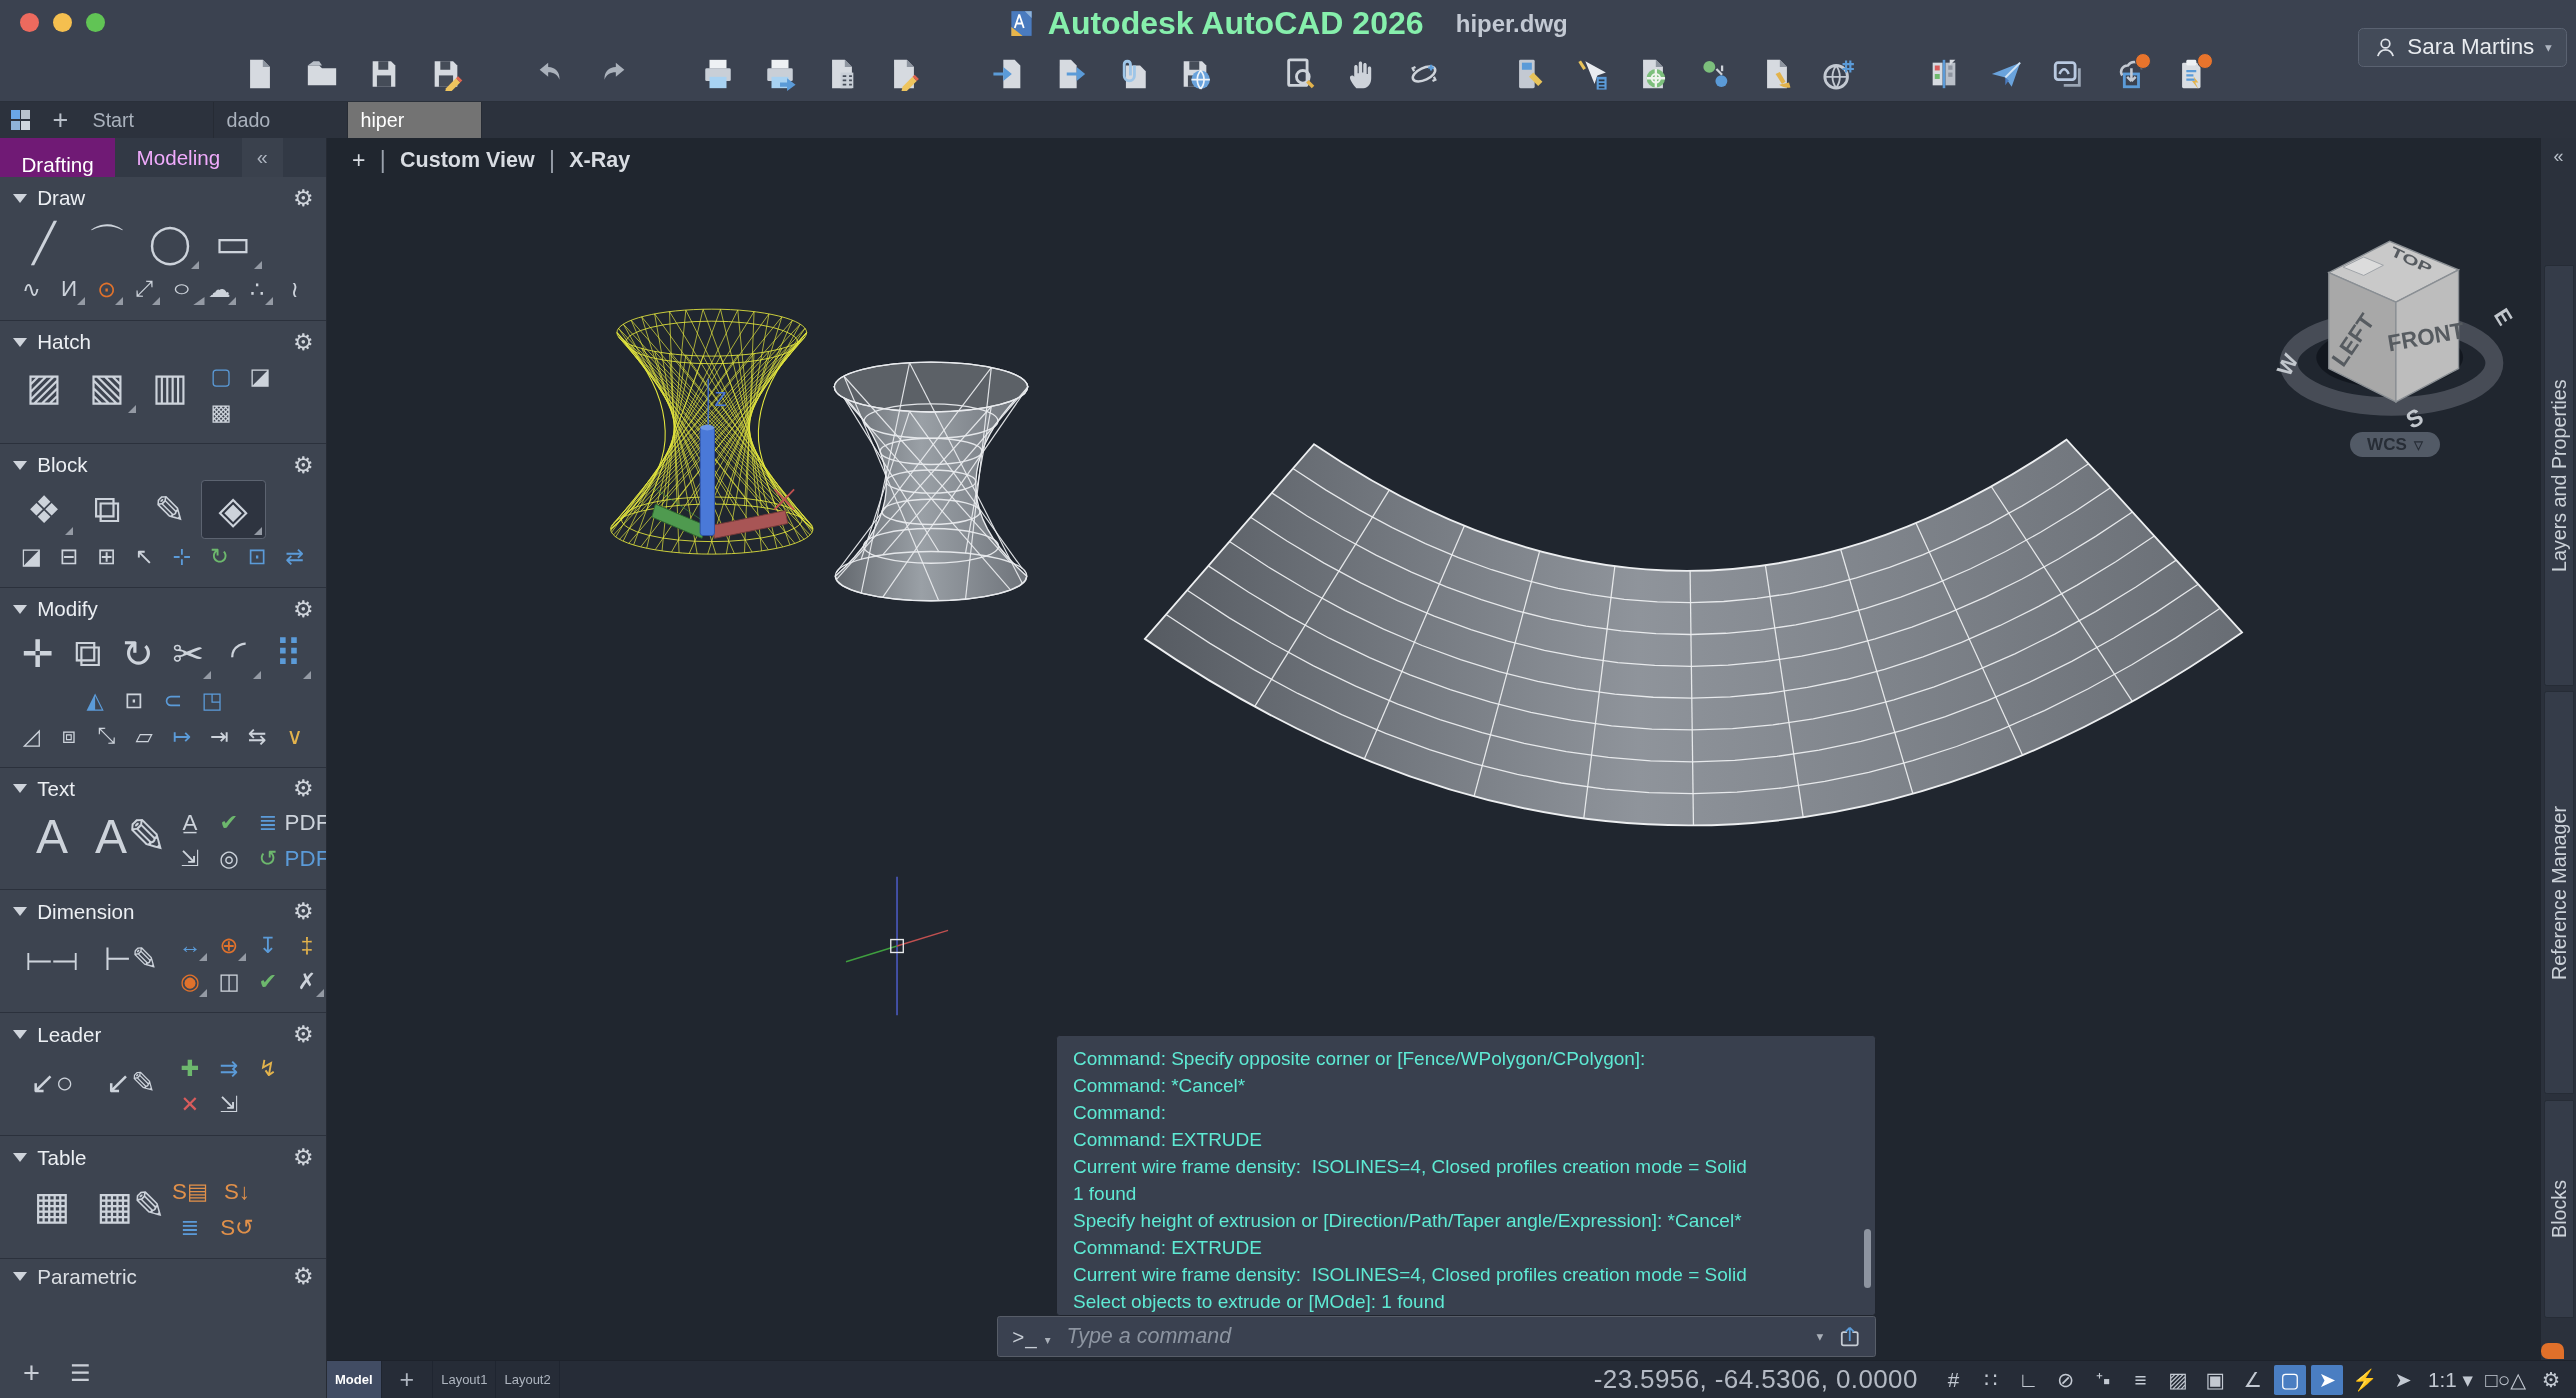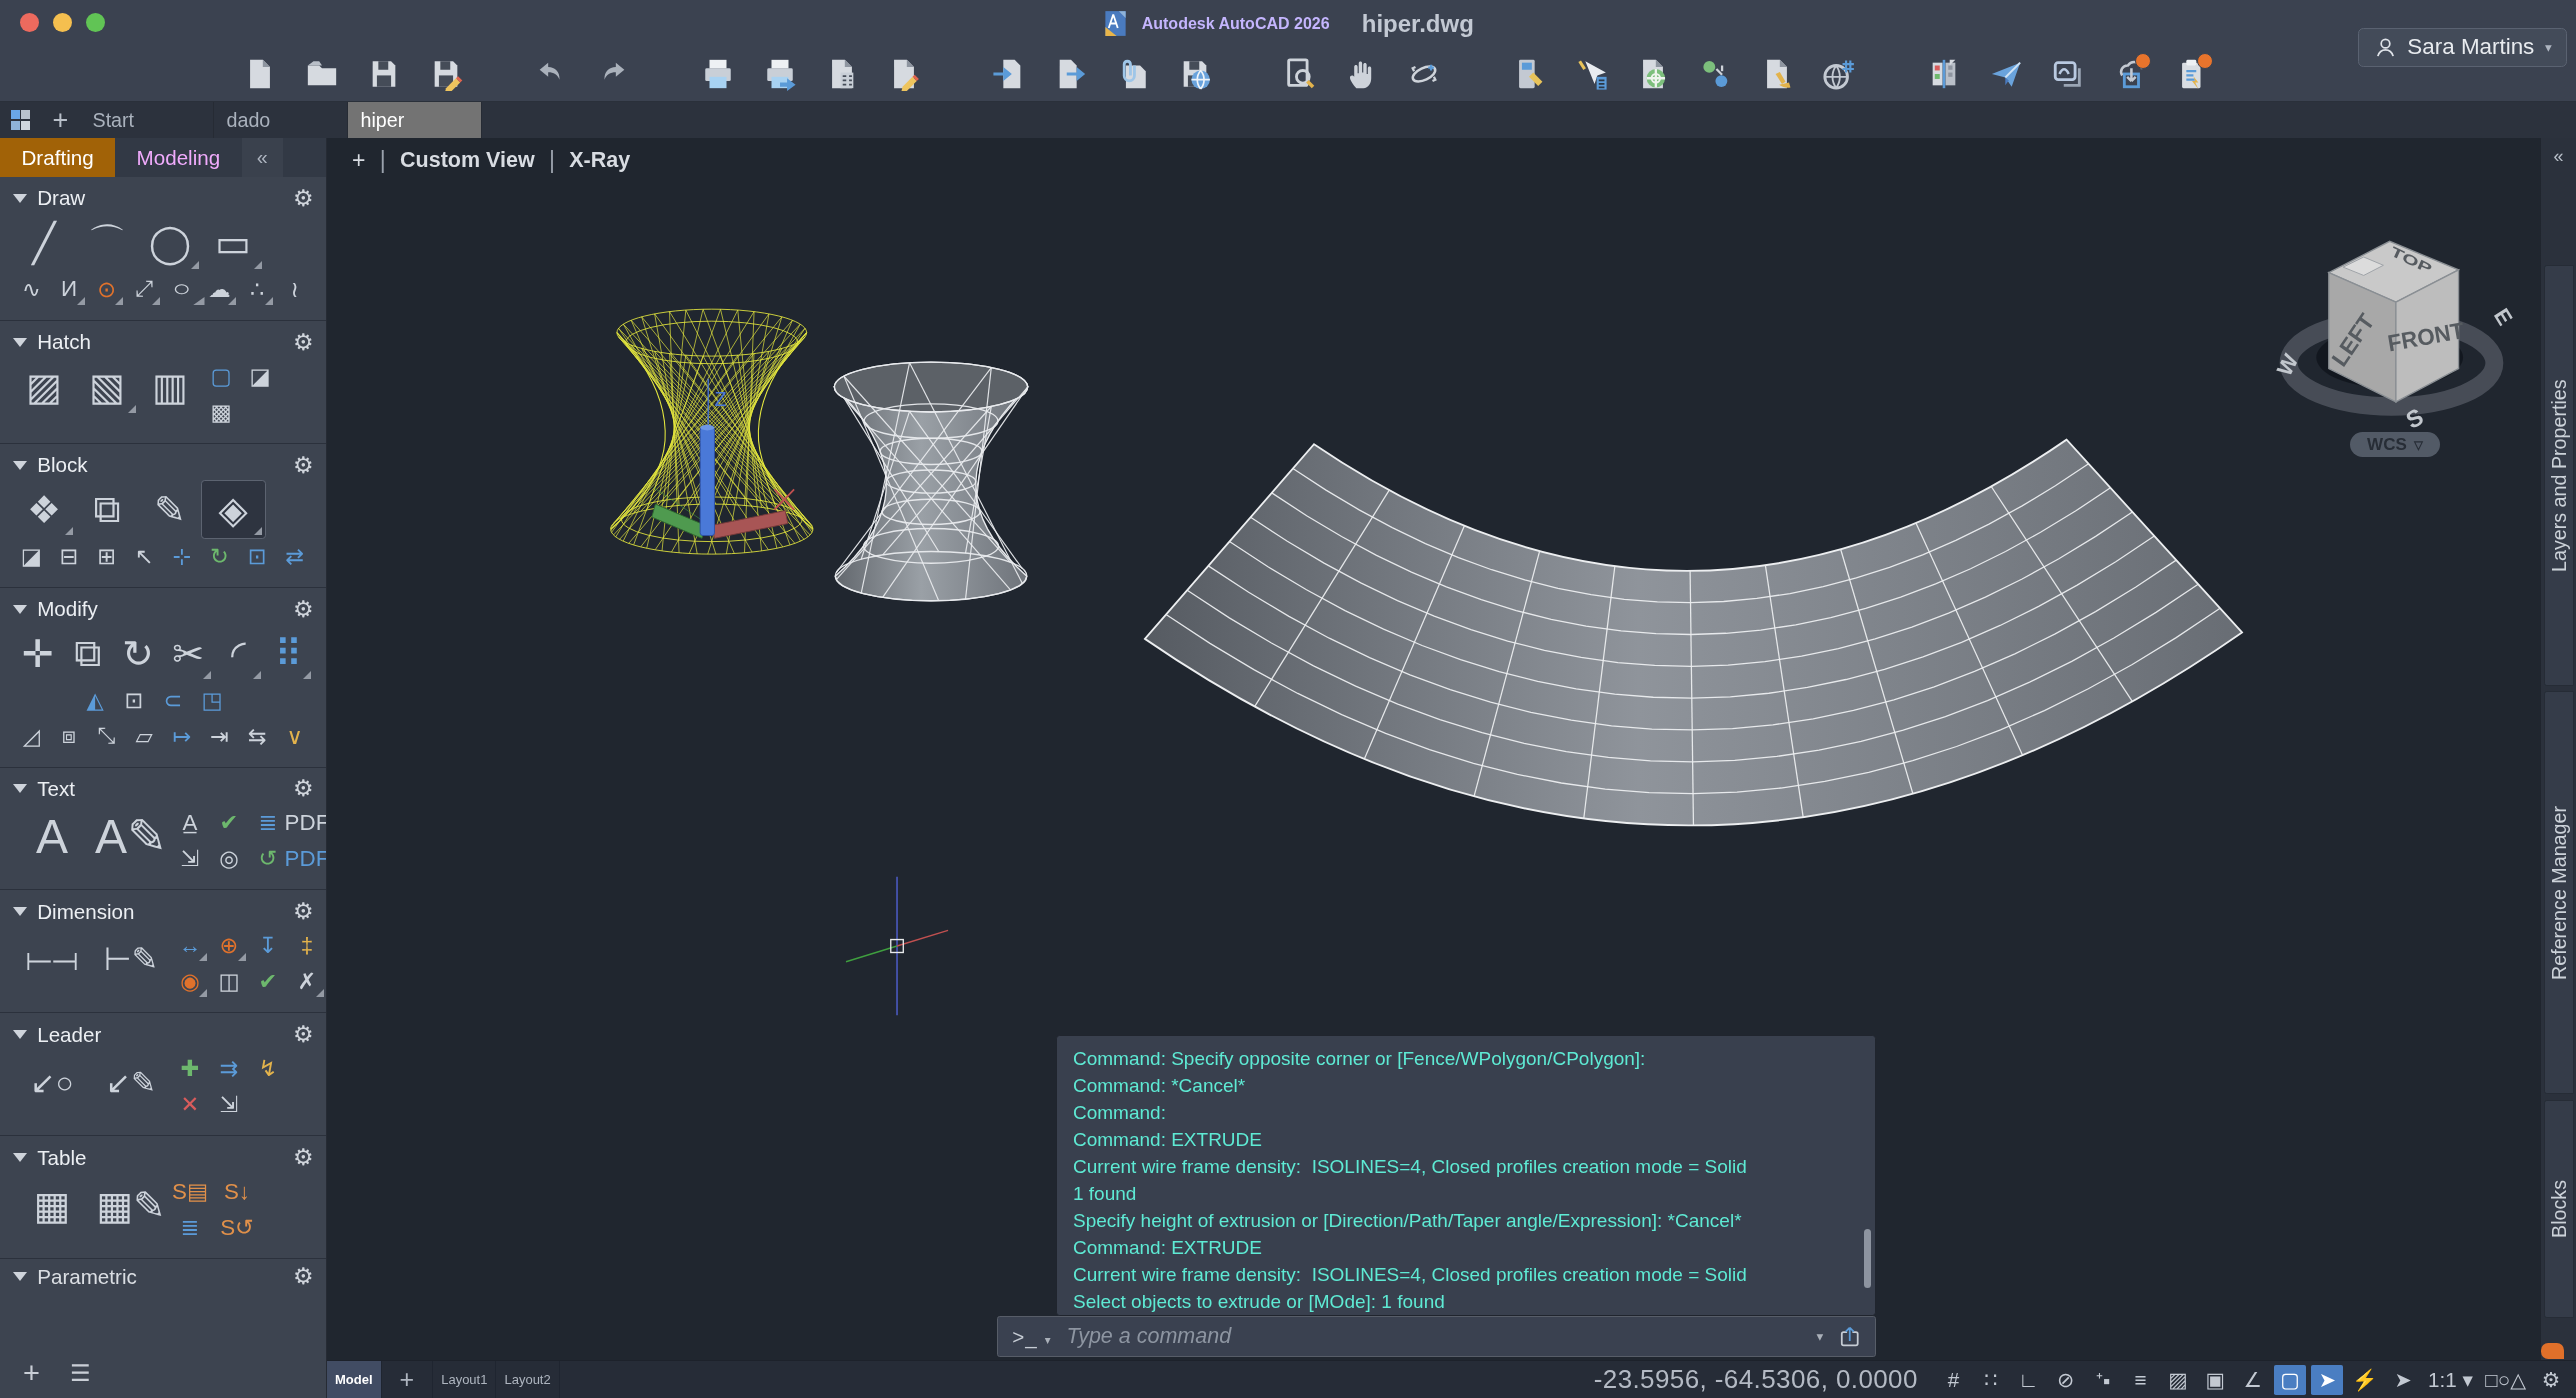--- a/index.html
+++ b/index.html
@@ -7,21 +7,21 @@
   .app { position:relative; width:2576px; height:1398px; overflow:hidden;
          font-family:"Liberation Sans", sans-serif; background:#20262f; color:#d5dae1; }
 
   
   .titlebar { position:relative; height:47px; background:#3b4250; }
   .traffic { position:absolute; left:19.7px; top:13.4px; display:flex; gap:14.3px; }
   .tl { width:19px; height:19px; border-radius:50%; }
   .tl.red{background:#ec6a5e;} .tl.yel{background:#f5bf4f;} .tl.grn{background:#61c455;}
   .title-center { position:absolute; left:0; right:0; top:0; height:47px;
     display:flex; align-items:center; justify-content:center; gap:12.5px; }
-  .title-center .t-app { font-size:16px; font-weight:bold; color:#c4b5fd; }
+  .title-center .t-app { font-size:32px; font-weight:bold; color:#86efac; }
   .title-center .t-doc { font-size:24px; font-weight:bold; color:#c3c9d3; margin-left:19.7px; }
   .user-chip { position:absolute; right:9px; top:3.6px; height:39px; padding:0 14.3px;
     background:#434b59; border:0.9px solid #5a6271; border-radius:5.4px;
     display:flex; align-items:center; gap:10.7px; font-size:22.4px; color:#e8ebef;margin-top:24px; }
   .user-chip .caret { font-size:13.4px; color:#aeb5c0; }
 
   
   .qat { height:55px; background:#3b4250; border-bottom:0.9px solid #2a303a;
     display:flex; align-items:center; padding-left:240px; }
   .qat-group { display:flex; align-items:center; gap:23px; margin-right:66px; }
@@ -44,21 +44,21 @@
   .dtab.active { background:#737373; color:#fff; }
 
   
   .main { position:absolute; top:138px; left:0; right:0; bottom:0; display:flex; }
 
   
   .palette { width:327px; background:#3d4450; border-right:0.9px solid #262b34;
     display:flex; flex-direction:column; }
   .palette-tabs { height:39px; background:#323945; display:flex; align-items:stretch; }
   .ptab { padding:0 21.5px; display:flex; align-items:center; font-size:20.6px; color:#f0abfc; }
-  .ptab.active { background:#a16207; color:#ffffff; }
+  .ptab.active { background:#701a75; color:#ffffff;align-items:flex-end; }
   .pcollapse { width:41px; display:flex; align-items:center; justify-content:center;
     background:#3a414d; font-size:19.7px; color:#aeb5c0; }
   .sections { flex:1; overflow:hidden; }
   .sec { border-bottom:1.8px solid #2b313c; padding:5.4px 12.5px 12.5px 12.5px; }
   .sec-head { height:32px; display:flex; align-items:center; gap:10.7px;justify-content:center; }
   .sec-tri { width:0; height:0; border-left:7.2px solid transparent; border-right:7.2px solid transparent;
     border-top:9px solid #cfd4db; }
   .sec-title { font-size:20.6px; color:#eceff3; }
   .sec-gear { margin-left:auto; font-size:23px; color:#cfd4db; }
   .sec-row { display:flex; align-items:flex-start; }

